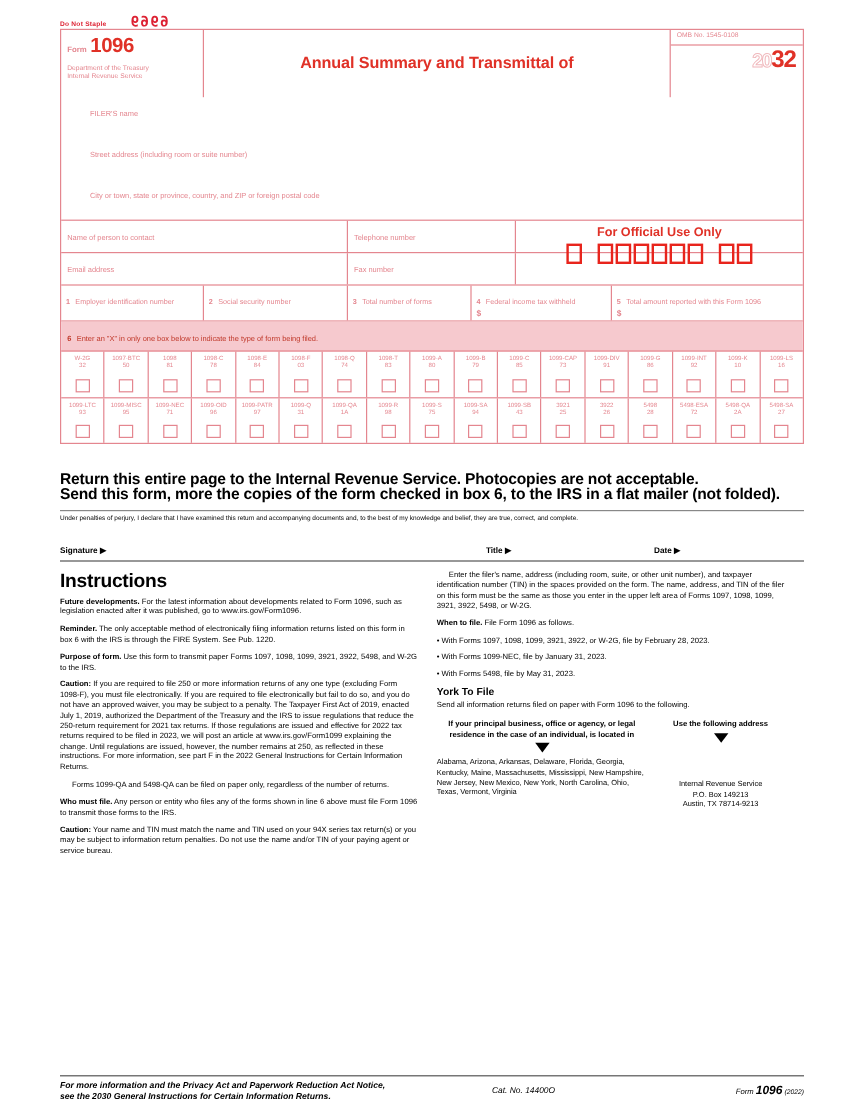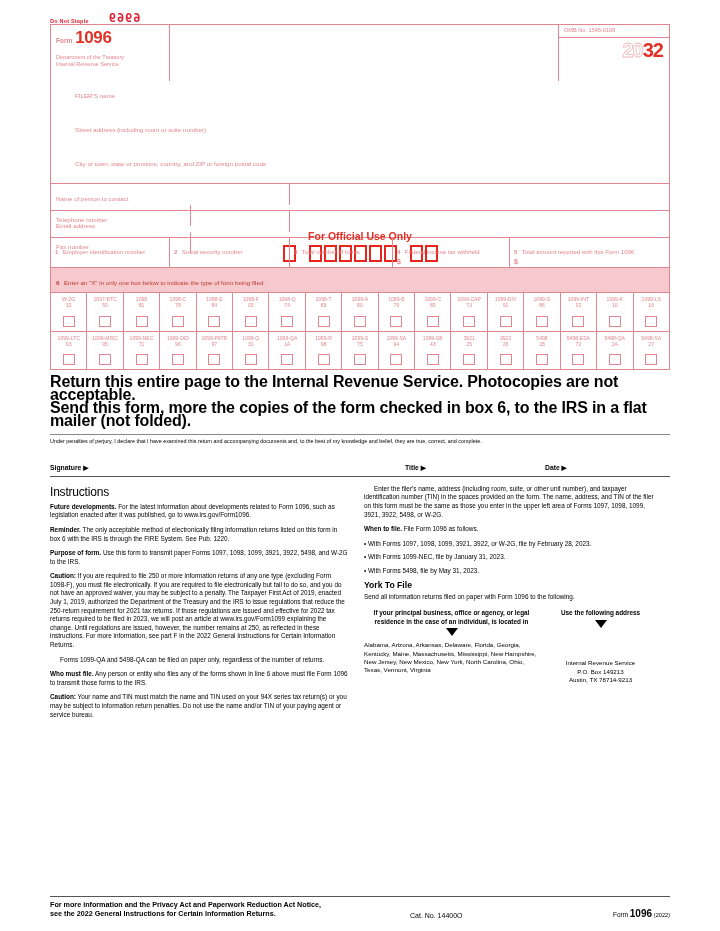--- a/index.html
+++ b/index.html
@@ -29,29 +29,29 @@
   .hdr-left { width:119px; border-right:1.6px solid #e4868f; padding:4px 5px 2px 5px; }
   .formline { display:flex; align-items:baseline; }
   .formword { color:#e4868f; font-size:6.5px; font-weight:bold; margin-right:3px; }
   .formnum { color:#e03127; font-size:17px; font-weight:bold; letter-spacing:-.4px; line-height:17px;}
   .dept { color:#e4868f; font-size:5.6px; line-height:7.4px; margin-top:8px; }
   .hdr-mid { flex:1; display:flex; align-items:center; justify-content:center; border-right:1.6px solid #e4868f;}
   .title { color:#e03127; font-size:13.5px; font-weight:bold; text-align:center; line-height:15.5px; letter-spacing:-.1px;}
   .hdr-right { width:110px; }
   .omb { color:#e4868f; font-size:5.6px; border-bottom:1px solid #e4868f; padding:2px 0 2px 5px; height:13px;}
   .yearwrap { text-align:right; padding:1px 6px 0 0; }
-  .yr1 { font-size:20px; font-weight:bold; color:#fff; -webkit-text-stroke:.8px #f0b8bc; letter-spacing:-1px;}
+  .yr1 { font-size:16px; font-weight:bold; color:#fff; -webkit-text-stroke:.8px #f0b8bc; letter-spacing:-1px;}
   .yr2 { font-size:20px; font-weight:bold; color:#e03127; letter-spacing:-1px;}
 
   .addrblk { border-bottom:1.6px solid #e4868f; }
   .addrline { height:34px; border-bottom:0; position:relative; padding:3px 0 0 24px; }
   .addrline.l2, .addrline.l3 { padding-left:24px; }
   .lbl { color:#e4868f; font-size:6.2px; }
 
-  .tworow { display:flex; border-bottom:1px solid #e4868f; height:27px;flex-direction:column; }
+  .tworow { display:flex; border-bottom:1px solid #e4868f; height:27px; }
   .tworow .c1 { width:239px; border-right:1.6px solid #e4868f; padding:3px 0 0 5px;}
   .tworow .c2 { width:140px; border-right:1.6px solid #e4868f; padding:3px 0 0 5px;}
   .tworow .c3 { flex:1; position:relative; }
 
   .official { color:#e03127; font-size:10.5px; font-weight:bold; text-align:center; padding-top:4px;}
   .offboxes { display:flex; justify-content:center; gap:2px; margin-top:3px; }
   .offb { width:13px; height:17px; border:2.4px solid #e8241c; }
   .offgap { width:9px; }
 
   .numrow { display:flex; border-bottom:1.6px solid #e4868f; height:30px; }
@@ -69,47 +69,47 @@
 
   .grid { display:flex; }
   .gcell { flex:1; border-right:1px solid #e4868f; text-align:center; padding:3px 0 4px 0; }
   .gcell:last-child { border-right:none; }
   .gcode { color:#e4868f; font-size:5.1px; line-height:6.2px; white-space:nowrap; }
   .gnum { color:#e4868f; font-size:5.1px; line-height:6.4px; }
   .gbox { width:12px; height:11px; border:1px solid #e4868f; margin:7px auto 0 auto; }
   .gridrow2 { border-top:1px solid #e4868f; }
 
   
-  .notice { margin-top:5px; font-size:16px; font-weight:bold; line-height:13px; letter-spacing:-.15px;}
+  .notice { margin-top:22px; font-size:13px; font-weight:bold; line-height:13px; letter-spacing:-.15px;}
   .penal { margin-top:7px; border-top:1px solid #888; padding-top:3px; font-size:5.4px; line-height:7.5px; }
   .sigrow { margin-top:18px; display:flex; font-size:6.8px; font-weight:bold; }
   .sigrow .s1 { width:355px; } .sigrow .s2 { width:140px; } .sigrow .s3 { flex:1; }
   .sigline { border-bottom:1.6px solid #555; height:3px; margin-top:2px; }
 
   
   .instr { margin-top:8px; display:flex; gap:16px; }
   .col { width:298px; }
-  .h1 { font-size:12px; font-weight:normal; margin-bottom:4px; letter-spacing:-.2px;}
+  .h1 { font-size:16px; font-weight:bold; margin-bottom:4px; letter-spacing:-.2px;}
   .p { font-size:6.4px; line-height:8.6px; margin-bottom:6px; text-align:left; }
   .p b { font-weight:bold; }
   .ind { text-indent:10px; }
   .h2 { font-size:8.6px; font-weight:bold; margin:2px 0 3px 0; }
   .bul { font-size:6.4px; line-height:8.6px; margin-bottom:5px; padding-left:7px; text-indent:-7px;}
   .wtf-head { display:flex; margin-top:7px; }
   .wtf-head div { font-size:6.4px; font-weight:bold; text-align:center; line-height:8.6px; }
   .wh1 { width:175px; } .wh2 { flex:1; }
   .arrow { width:0;height:0;border-left:6px solid transparent;border-right:6px solid transparent;border-top:8px solid #000; margin:2px auto 0 auto;}
   .wtf-body { display:flex; margin-top:5px; }
   .wb1 { width:175px; font-size:6.2px; line-height:8.4px; }
   .wb2 { flex:1; font-size:6.2px; line-height:8.4px; text-align:center; padding-top:18px;}
 
   
   .footer { position:absolute; left:50px; right:50px; bottom:12px; }
   .fline { border-top:1.3px solid #555; }
-  .frow { display:flex; padding-top:3px; align-items:flex-end; }
+  .frow { display:flex; padding-top:3px; align-items:center;font-style:italic; }
   .f1 { width:360px; font-size:7.2px; font-weight:bold; line-height:9.6px; }
   .f2 { width:135px; font-size:7px; }
   .f3 { flex:1; text-align:right; font-size:6.4px; }
   .f3 b { font-size:10px; font-weight:bold; }
   .f3 .yr { font-size:5.6px; }
 </style>
 </head>
 <body>
 
 <div class="page">
@@ -127,20 +127,21 @@
           <span class="formword">Form</span>
           <span class="formnum">1096</span>
         </div>
         <div class="dept">
           <div>Department of the Treasury</div>
           <div>Internal Revenue Service</div>
         </div>
       </div>
       <div class="hdr-mid">
         <div class="title">
+          <div>Annual Summary and Transmittal of</div>
         </div>
       </div>
       <div class="hdr-right">
         <div class="omb">OMB No. 1545-0108</div>
         <div class="yearwrap">
           <span class="yr1">20</span><span class="yr2">32</span>
         </div>
       </div>
     </div>
 
@@ -461,21 +462,21 @@
         </div>
       </div>
     </div>
   </div>
 
   <div class="footer">
     <div class="fline"></div>
     <div class="frow">
       <div class="f1">
         <div>For more information and the Privacy Act and Paperwork Reduction Act Notice,</div>
-        <div>see the 2022 General Instructions for Certain Information Returns.</div>
+        <div>see the 2030 General Instructions for Certain Information Returns.</div>
       </div>
       <div class="f2">Cat. No. 14400O</div>
       <div class="f3">
         <span>Form</span>
         <b>1096</b>
         <span class="yr">(2022)</span>
       </div>
     </div>
   </div>
 

